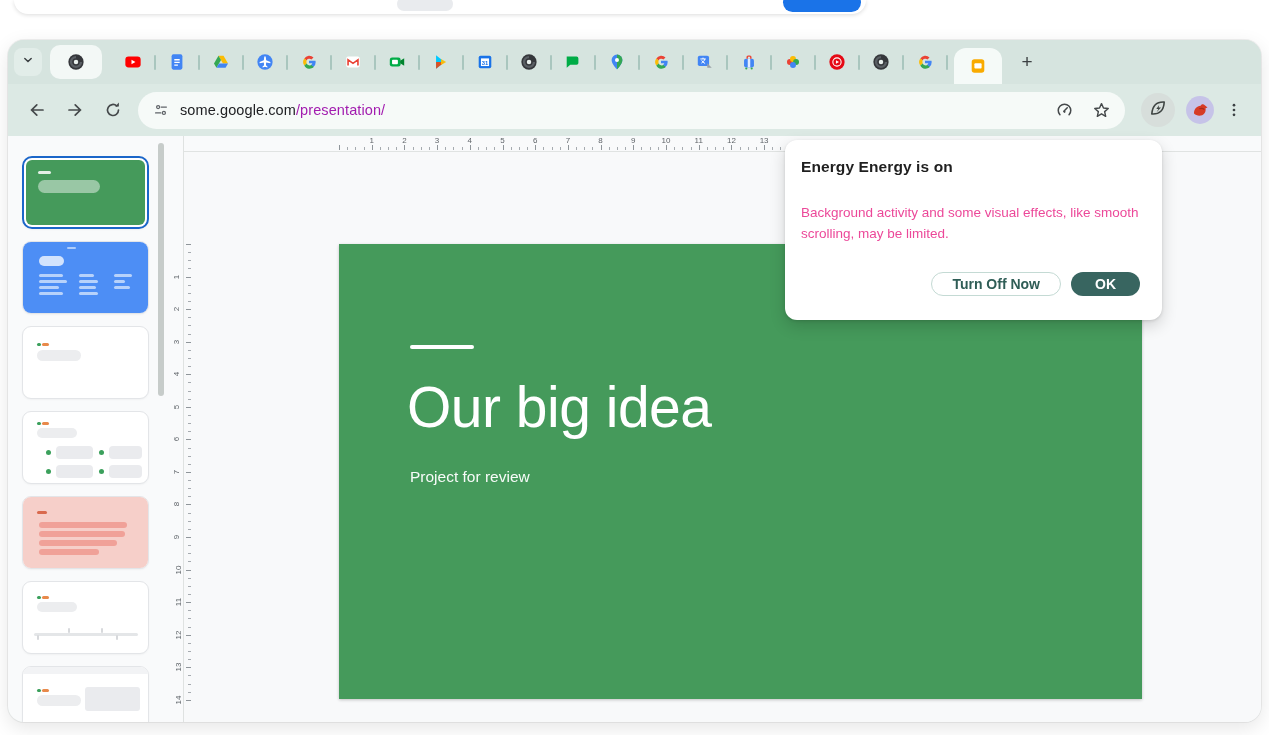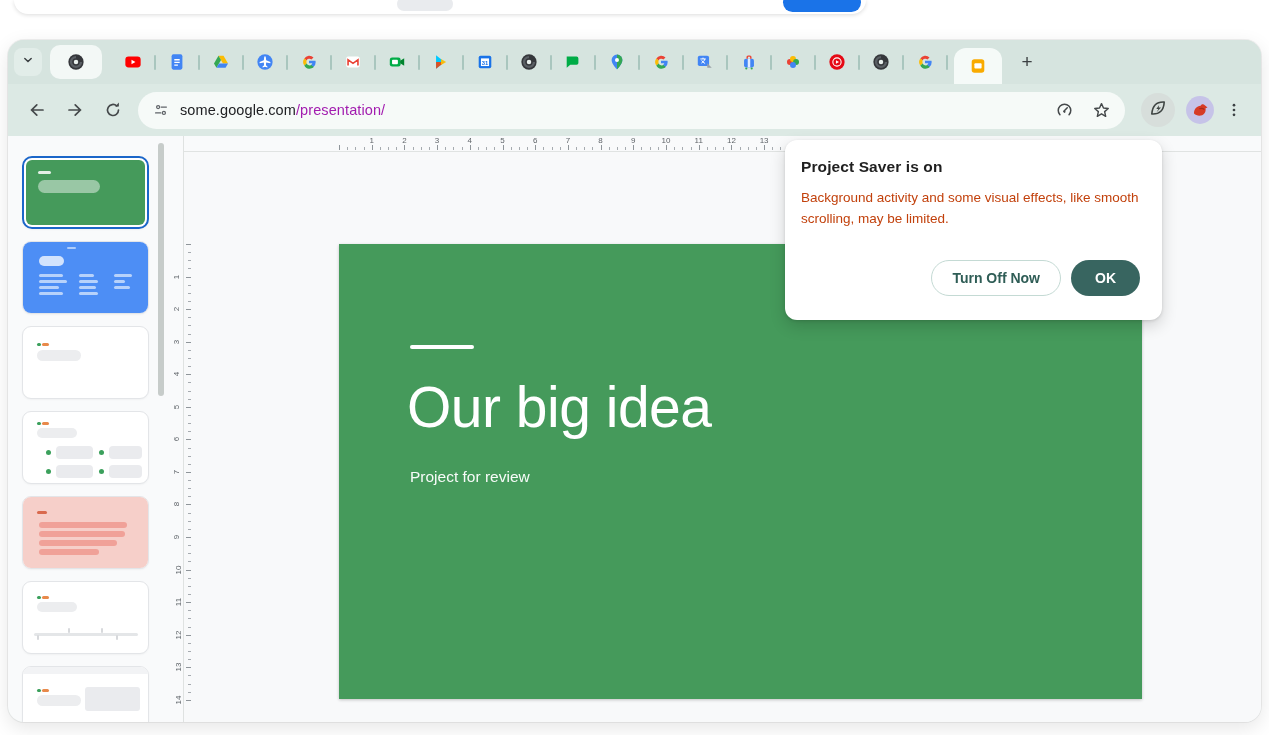--- a/index.html
+++ b/index.html
@@ -80,23 +80,23 @@
   
   #slide{position:absolute;left:331px;top:108px;width:803px;height:455px;background:#459A5B;box-shadow:0 1px 3px rgba(0,0,0,.22)}
   #slide .dash{position:absolute;left:71px;top:101px;width:64px;height:4px;background:#fff;border-radius:2px}
   #slide .title{position:absolute;left:68px;top:130px;color:#fff;font-size:57px;letter-spacing:-.5px}
   #slide .subtitle{position:absolute;left:71px;top:224px;color:rgba(255,255,255,.96);font-size:15.5px}
 
   
   #popup{position:absolute;left:785px;top:140px;width:377px;height:180px;background:#fff;border-radius:12px;
     box-shadow:0 1px 3px rgba(0,0,0,.12),0 6px 16px rgba(0,0,0,.16);z-index:50;box-sizing:border-box;padding:18px 22px 0 16px}
   #popup .ptitle{font-size:15.5px;color:#1F1F1F;font-weight:600;letter-spacing:.1px}
-  #popup .pbody{margin-top:12px;width:348px;font-size:13.5px;line-height:1.55;color:#c2410c}
+  #popup .pbody{margin-top:27px;width:348px;font-size:13.5px;line-height:1.55;color:#ec4899}
   #popup .btnrow{position:absolute;right:22px;bottom:24px;display:flex;gap:10px}
-  .btn{height:36px;border-radius:18px;font-size:14px;font-weight:600;display:flex;align-items:center;justify-content:center;
+  .btn{height:24px;border-radius:18px;font-size:14px;font-weight:600;display:flex;align-items:center;justify-content:center;
     font-family:"Liberation Sans",sans-serif;border:none;cursor:default}
   .btn.outline{background:#fff;border:1px solid #C4DAD4;color:#2F5D56;padding:0 20px}
   .btn.fill{background:#386560;color:#fff;padding:0 24px}
 </style>
 </head>
 <body>
 
 <div id="desktop">
   <div id="bg-dialog">
     <div class="gray-pill"></div>
@@ -569,20 +569,20 @@
 
       <div id="slide">
         <div class="dash"></div>
         <div class="title">Our big idea</div>
         <div class="subtitle">Project for review</div>
       </div>
     </div>
   </div>
 
   <div id="popup">
-    <div class="ptitle">Project Saver is on</div>
+    <div class="ptitle">Energy Energy is on</div>
     <div class="pbody">Background activity and some visual effects, like smooth scrolling, may be limited.</div>
     <div class="btnrow">
       <button class="btn outline">Turn Off Now</button>
       <button class="btn fill">OK</button>
     </div>
   </div>
 </div>
 
 </body></html>

